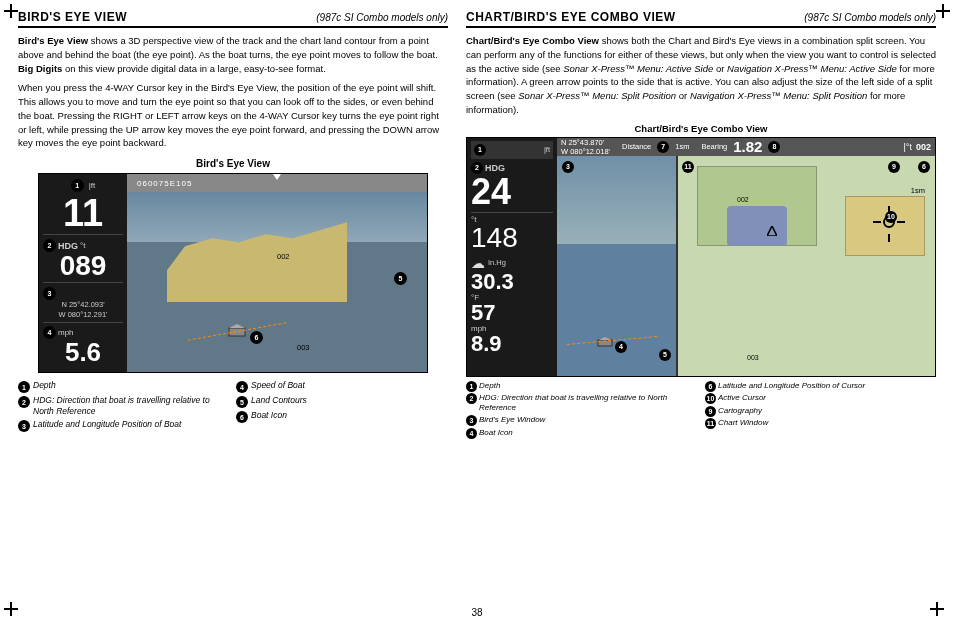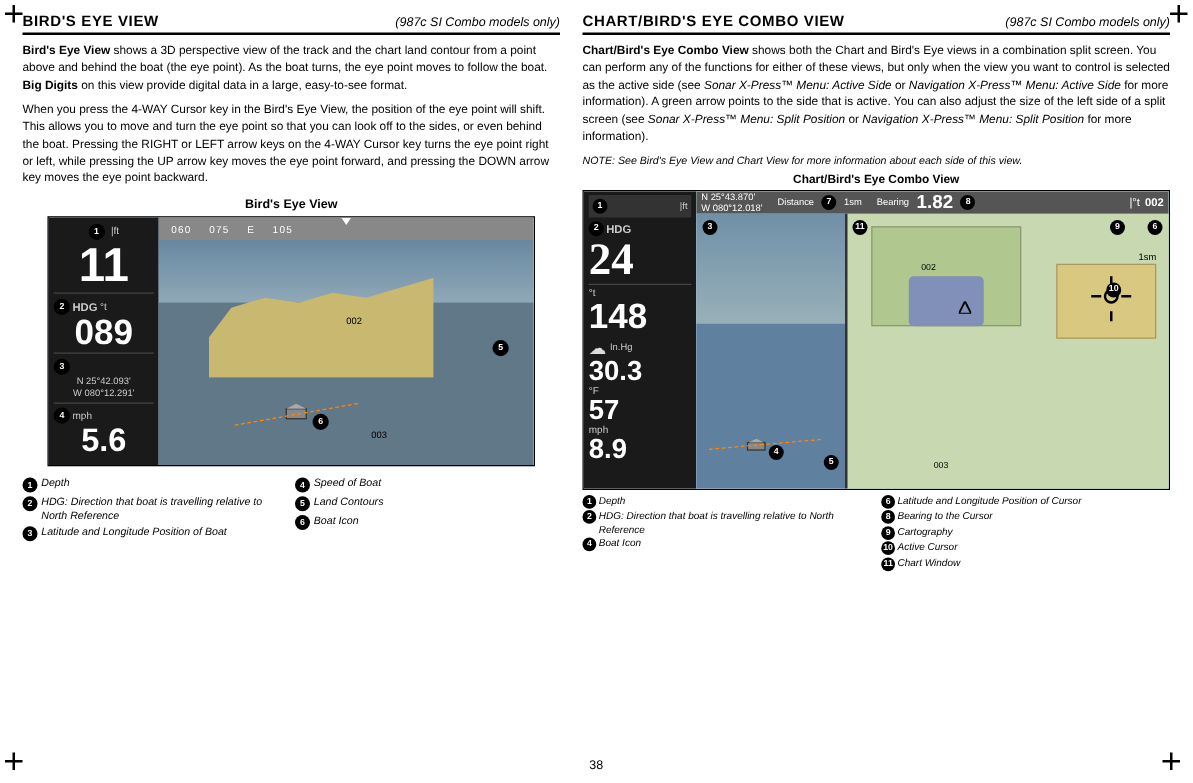--- a/index.html
+++ b/index.html
@@ -167,21 +167,20 @@
       align-items: center;
       overflow: hidden;
     }
 
     .compass-bar-inner {
       display: flex;
       align-items: center;
       font-size: 8px;
       color: #fff;
       padding-left: 10px;
-      gap: 14px;
       letter-spacing: 1px;
     }
 
     .compass-triangle {
       position: absolute;
       top: 0;
       left: 50%;
       transform: translateX(-50%);
       width: 0;
       height: 0;
@@ -550,47 +549,44 @@
 
       <div class="section-header">
         <span class="section-title">CHART/BIRD'S EYE COMBO VIEW</span>
         <span class="section-subtitle">(987c SI Combo models only)</span>
       </div>
 
       <p class="body-text">
         <strong>Chart/Bird's Eye Combo View</strong> shows both the Chart and Bird's Eye views in a combination split screen. You can perform any of the functions for either of these views, but only when the view you want to control is selected as the active side (see <em>Sonar X-Press™ Menu: Active Side</em> or <em>Navigation X-Press™ Menu: Active Side</em> for more information). A green arrow points to the side that is active. You can also adjust the size of the left side of a split screen (see <em>Sonar X-Press™ Menu: Split Position</em> or <em>Navigation X-Press™ Menu: Split Position</em> for more information).
       </p>
 
-      <p class="note-text">
-        <em>NOTE: See Bird's Eye View and Chart View for more information about each side of this view.</em>
-      </p>
 
       <div class="diagram-title">Chart/Bird's Eye Combo View</div>
 
       <div class="combo-diagram">
 
         <div class="combo-left">
 
           <div class="combo-left-top-bar">
             <div style="width:12px; height:12px; border-radius:50%; background:#000; color:#fff; font-size:7px; font-weight:bold; display:flex; align-items:center; justify-content:center;">1</div>
             <span>|ft</span>
           </div>
 
           <div style="display:flex; align-items:center; gap:2px; margin-top:3px;">
             <div style="width:12px; height:12px; border-radius:50%; background:#000; color:#fff; font-size:7px; font-weight:bold; display:flex; align-items:center; justify-content:center;">2</div>
             <span style="font-size:9px; color:#ccc; font-weight:bold;">HDG</span>
           </div>
 
-          <div style="font-size:36px; font-weight:bold; color:#fff; font-family:Liberation Serif, serif; line-height:1;">24</div>
+          <div style="font-size:36px; font-weight:bold; color:#fff; font-family:Liberation Sans, sans-serif; line-height:1;">24</div>
 
           <div style="height:1px; background:#444; margin:2px 0;"></div>
 
           <div style="font-size:8px; color:#ccc;">°t</div>
 
-          <div style="font-size:28px; font-weight:bold; color:#fff; font-family:'Arial Black',Arial,sans-serif; line-height:1;">148</div>
+          <div style="font-size:28px; font-weight:normal; color:#fff; font-family:'Arial Black',Arial,sans-serif; line-height:1;">148</div>
 
           <div style="display:flex; align-items:center; gap:3px; margin-top:3px;">
             <span style="font-size:14px; color:#ddd;">☁</span>
             <span style="font-size:7.5px; color:#ccc;">In.Hg</span>
           </div>
 
           <div style="font-size:22px; font-weight:bold; color:#fff; font-family:'Arial Black',Arial,sans-serif; line-height:1;">30.3</div>
 
           <div style="font-size:8px; color:#ccc;">°F</div>
 
@@ -677,40 +673,40 @@
         <div class="right-legend-col">
           <div class="right-legend-item">
             <div style="width:11px; height:11px; border-radius:50%; background:#000; color:#fff; font-size:7px; font-weight:bold; display:flex; align-items:center; justify-content:center; flex-shrink:0;">1</div>
             <span style="font-size:8px; font-style:italic;">Depth</span>
           </div>
           <div class="right-legend-item">
             <div style="width:11px; height:11px; border-radius:50%; background:#000; color:#fff; font-size:7px; font-weight:bold; display:flex; align-items:center; justify-content:center; flex-shrink:0;">2</div>
             <span style="font-size:8px; font-style:italic;">HDG: Direction that boat is travelling relative to North Reference</span>
           </div>
           <div class="right-legend-item">
+            <div style="width:11px; height:11px; border-radius:50%; background:#000; color:#fff; font-size:7px; font-weight:bold; display:flex; align-items:center; justify-content:center; flex-shrink:0;">3</div>
+            <span style="font-size:8px; font-style:italic;">Bird's Eye Window</span>
+          </div>
+          <div class="right-legend-item">
             <div style="width:11px; height:11px; border-radius:50%; background:#000; color:#fff; font-size:7px; font-weight:bold; display:flex; align-items:center; justify-content:center; flex-shrink:0;">4</div>
             <span style="font-size:8px; font-style:italic;">Boat Icon</span>
           </div>
         </div>
         <div class="right-legend-col">
           <div class="right-legend-item">
             <div style="width:11px; height:11px; border-radius:50%; background:#000; color:#fff; font-size:7px; font-weight:bold; display:flex; align-items:center; justify-content:center; flex-shrink:0;">6</div>
             <span style="font-size:8px; font-style:italic;">Latitude and Longitude Position of Cursor</span>
           </div>
           <div class="right-legend-item">
-            <div style="width:11px; height:11px; border-radius:50%; background:#000; color:#fff; font-size:7px; font-weight:bold; display:flex; align-items:center; justify-content:center; flex-shrink:0;">8</div>
-            <span style="font-size:8px; font-style:italic;">Bearing to the Cursor</span>
+            <div style="width:11px; height:11px; border-radius:50%; background:#000; color:#fff; font-size:7px; font-weight:bold; display:flex; align-items:center; justify-content:center; flex-shrink:0;">10</div>
+            <span style="font-size:8px; font-style:italic;">Active Cursor</span>
           </div>
           <div class="right-legend-item">
             <div style="width:11px; height:11px; border-radius:50%; background:#000; color:#fff; font-size:7px; font-weight:bold; display:flex; align-items:center; justify-content:center; flex-shrink:0;">9</div>
             <span style="font-size:8px; font-style:italic;">Cartography</span>
-          </div>
-          <div class="right-legend-item">
-            <div style="width:11px; height:11px; border-radius:50%; background:#000; color:#fff; font-size:7px; font-weight:bold; display:flex; align-items:center; justify-content:center; flex-shrink:0;">10</div>
-            <span style="font-size:8px; font-style:italic;">Active Cursor</span>
           </div>
           <div class="right-legend-item">
             <div style="width:11px; height:11px; border-radius:50%; background:#000; color:#fff; font-size:7px; font-weight:bold; display:flex; align-items:center; justify-content:center; flex-shrink:0;">11</div>
             <span style="font-size:8px; font-style:italic;">Chart Window</span>
           </div>
         </div>
       </div>
     </div>
   </div>
 

